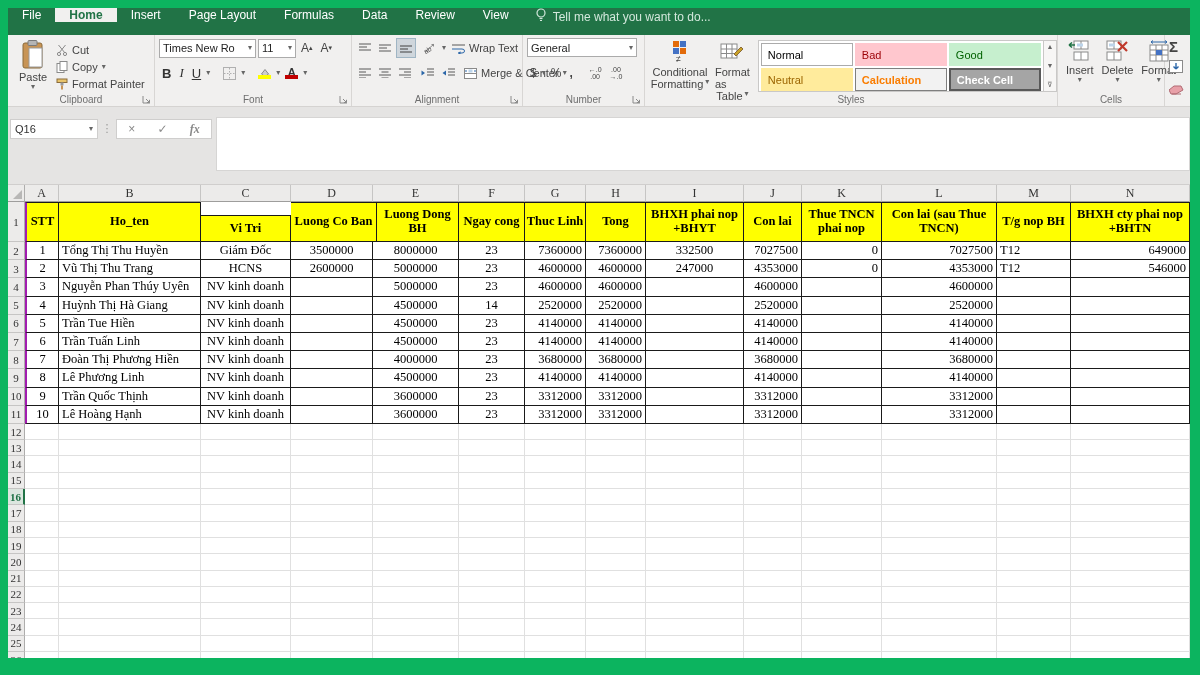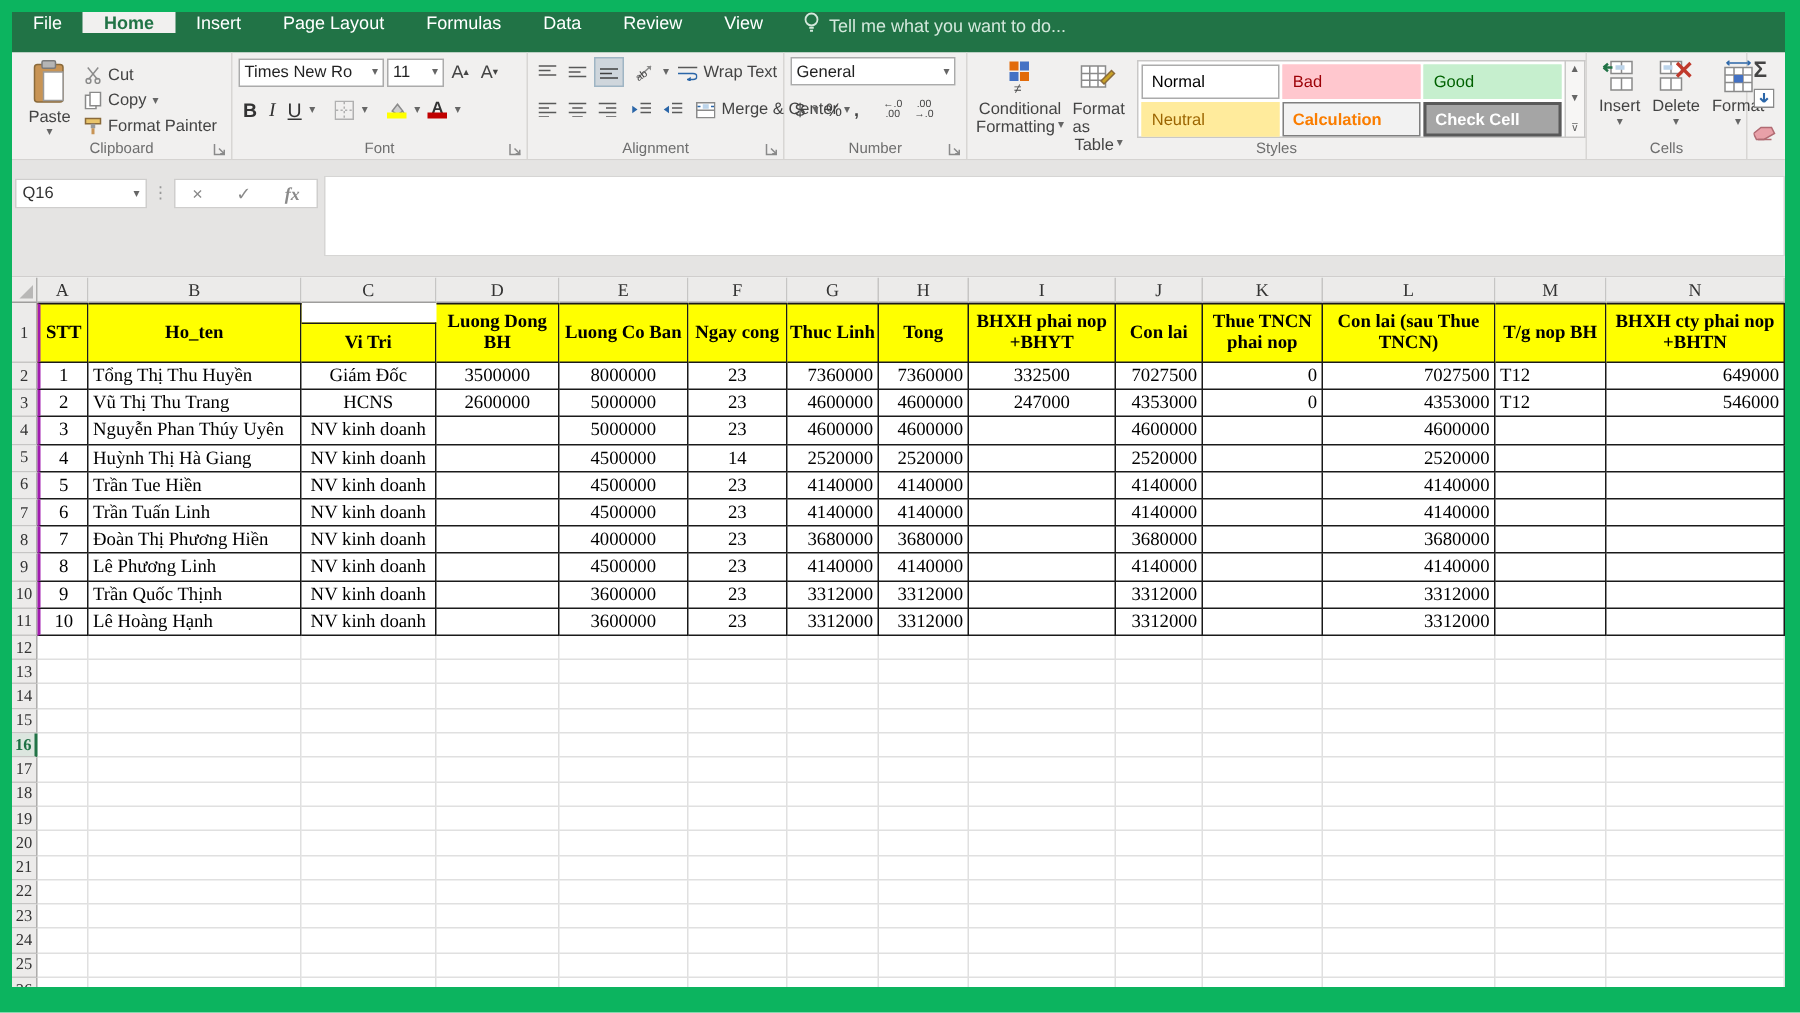--- a/index.html
+++ b/index.html
@@ -500,22 +500,22 @@
         <div class="colhdr" style="width: 80px;">K</div>
         <div class="colhdr" style="width: 115px;">L</div>
         <div class="colhdr" style="width: 74px;">M</div>
         <div class="colhdr" style="width: 119px;">N</div>
       </div>
       <div class="grow" style="height: 40px;">
         <div class="rowhdr" style="width: 17px;">1</div>
         <div class="cell hdr bL" style="width: 34px; background: rgb(255, 255, 0);">STT</div>
         <div class="cell hdr" style="width: 142px; background: rgb(255, 255, 0);">Ho_ten</div>
         <div class="cell hdr" style="width: 90px; background: rgb(255, 255, 0); margin-top: 13px;">Vi Tri</div>
+        <div class="cell hdr" style="width: 86px; background: rgb(255, 255, 0);">Luong Co Ban</div>
         <div class="cell hdr" style="width: 82px; background: rgb(255, 255, 0);">Luong Dong BH</div>
-        <div class="cell hdr" style="width: 86px; background: rgb(255, 255, 0);">Luong Co Ban</div>
         <div class="cell hdr" style="width: 66px; background: rgb(255, 255, 0);">Ngay cong</div>
         <div class="cell hdr" style="width: 61px; background: rgb(255, 255, 0);">Thuc Linh</div>
         <div class="cell hdr" style="width: 60px; background: rgb(255, 255, 0);">Tong</div>
         <div class="cell hdr" style="width: 98px; background: rgb(255, 255, 0);">BHXH phai nop +BHYT</div>
         <div class="cell hdr" style="width: 58px; background: rgb(255, 255, 0);">Con lai</div>
         <div class="cell hdr" style="width: 80px; background: rgb(255, 255, 0);">Thue TNCN phai nop</div>
         <div class="cell hdr" style="width: 115px; background: rgb(255, 255, 0);">Con lai (sau Thue TNCN)</div>
         <div class="cell hdr" style="width: 74px; background: rgb(255, 255, 0);">T/g nop BH</div>
         <div class="cell hdr" style="width: 119px; background: rgb(255, 255, 0);">BHXH cty phai nop +BHTN</div>
       </div>

